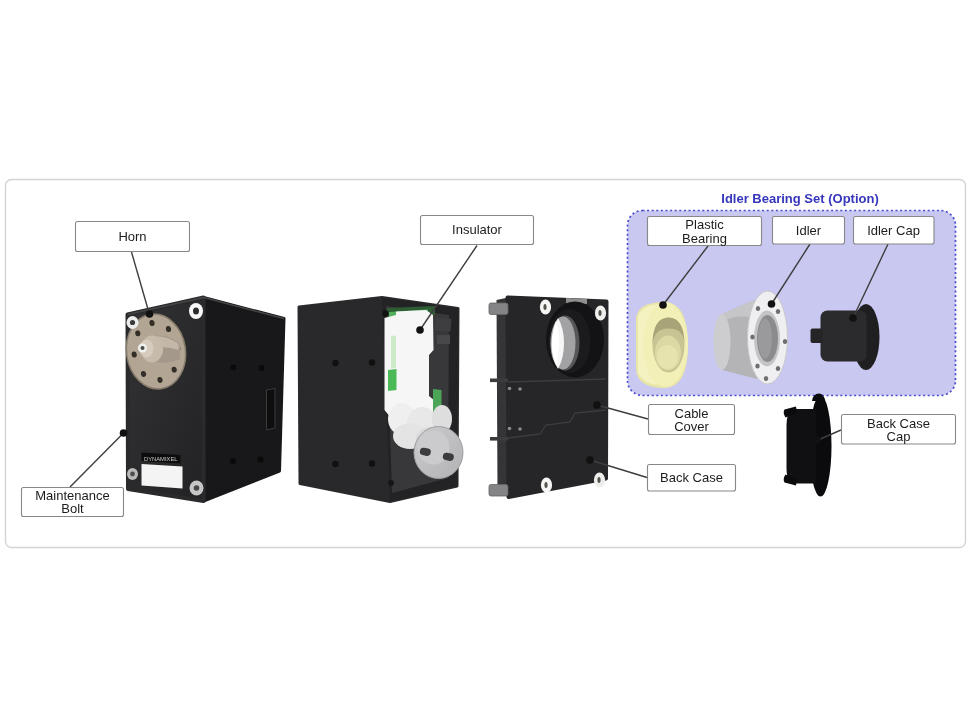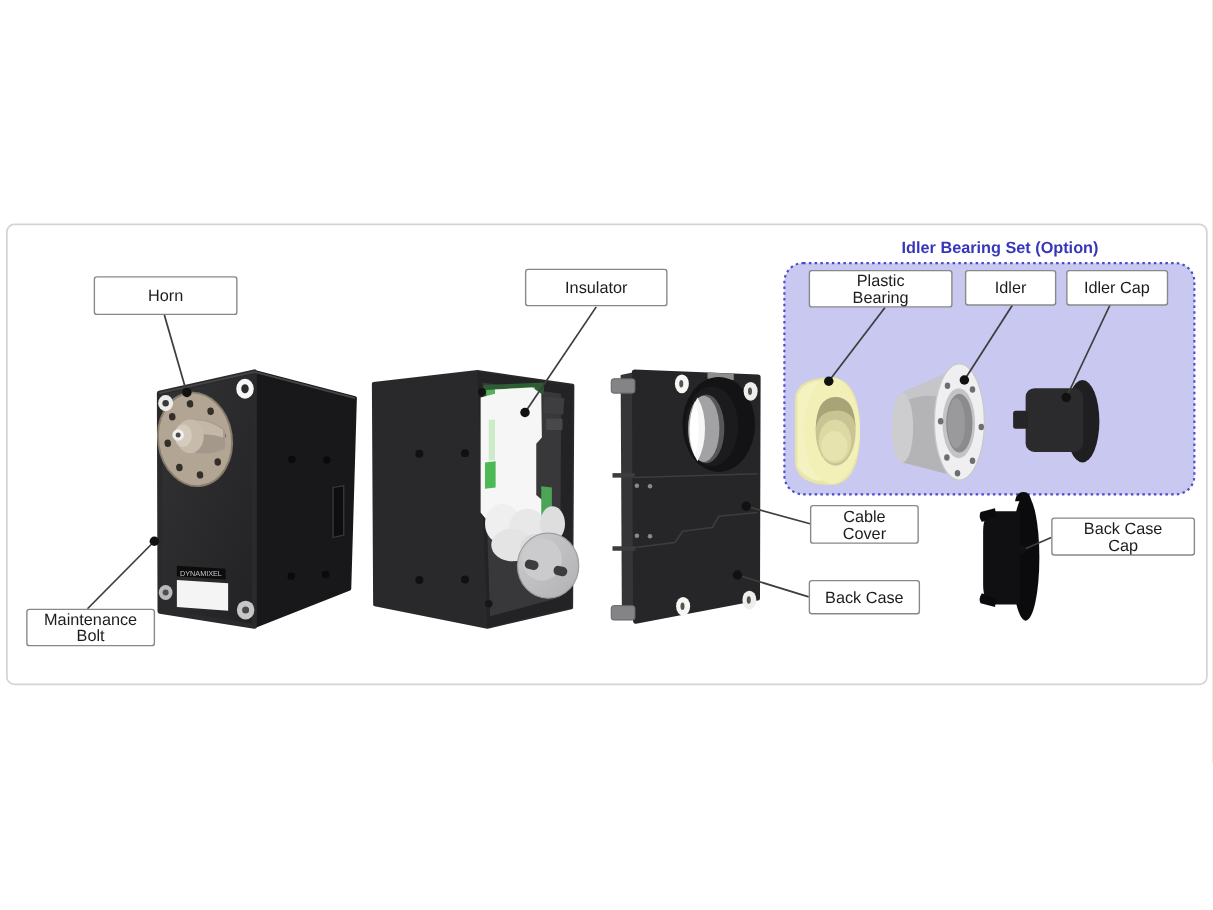--- a/index.html
+++ b/index.html
@@ -1,16 +1,16 @@
 <!DOCTYPE html>
 <html><head>
 <meta charset="utf-8">
 <style>
   html,body{margin:0;padding:0;background:#fff;}
-  #stage{position:relative;width:970px;height:728px;background:#84cc16;overflow:hidden;}
+  #stage{position:relative;width:970px;height:728px;background:#3b82f6;overflow:hidden;}
   svg text{font-family:"Liberation Sans",sans-serif;-webkit-font-smoothing:antialiased;}
 </style>
 </head>
 <body>
 <div id="stage">
 <svg width="970" height="728" viewBox="0 0 970 728" xmlns="http://www.w3.org/2000/svg">
   <defs>
     <linearGradient id="frontG" x1="0" y1="0" x2="1" y2="1">
       <stop offset="0" stop-color="#333335"></stop>
       <stop offset="1" stop-color="#222224"></stop>

